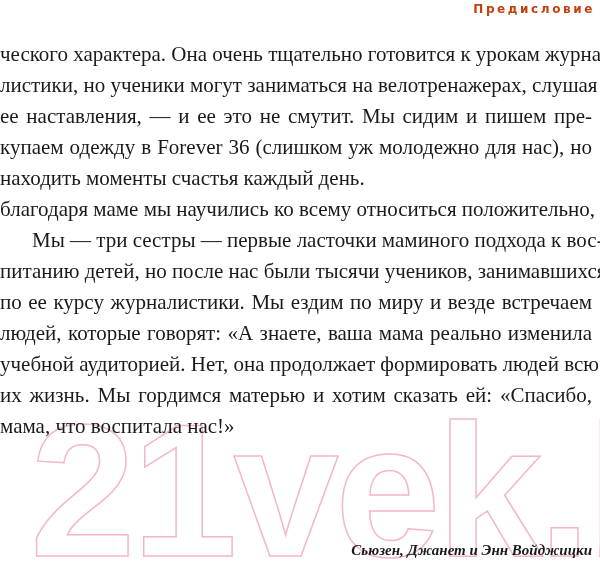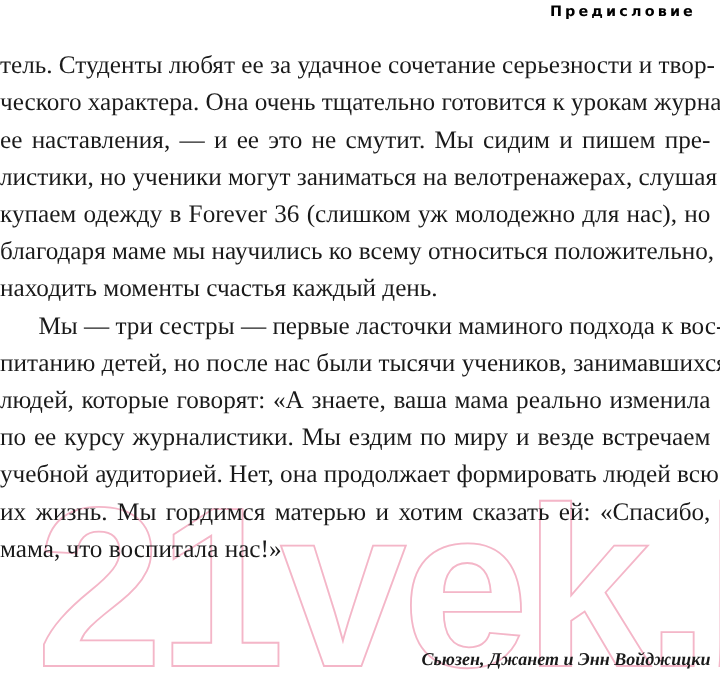--- a/index.html
+++ b/index.html
@@ -1,20 +1,20 @@
 <!DOCTYPE html>
 <html><head>
 <meta charset="utf-8">
 <style>
   html, body { margin: 0; padding: 0; background: #ffffff; }
   body { width: 600px; height: 574px; overflow: hidden; position: relative; }
   .header {
-    position: absolute; top: 2px; right: 20px;
+    position: absolute; top: 2px; right: 5px;
     font-family: "DejaVu Sans", sans-serif; font-weight: bold;
-    font-size: 12px; letter-spacing: 2.6px; color: #000000;
+    font-size: 12px; letter-spacing: 2.6px; color: #c2410c;
   }
   .page {
     position: absolute; left: 0; top: 39px; width: 592px;
     font-family: "Liberation Serif", serif; font-size: 21px;
     line-height: 31px; color: #1a1a1a; text-align: justify;
     hyphens: manual;
   }
   .page p { margin: 0; text-indent: 32px; }
   .line { display: block; text-align: justify; text-align-last: justify; white-space: nowrap; }
   .line.last { text-align-last: left; }
@@ -33,32 +33,31 @@
 </style>
 </head>
 <body>
 
 <div class="header">Предисловие</div>
 
 <div class="watermark">21vek.by</div>
 
 <div class="page">
   <p>
-    <span class="line" style="text-indent:0">тель. Студенты любят ее за удачное сочетание серьезности и твор-</span>
     <span class="line" style="text-indent:0">ческого характера. Она очень тщательно готовится к урокам журна-</span>
+    <span class="line" style="text-indent:0">листики, но ученики могут заниматься на велотренажерах, слушая</span>
     <span class="line" style="text-indent:0">ее наставления, — и ее это не смутит. Мы сидим и пишем пре-</span>
-    <span class="line" style="text-indent:0">листики, но ученики могут заниматься на велотренажерах, слушая</span>
     <span class="line" style="text-indent:0">купаем одежду в Forever 36 (слишком уж молодежно для нас), но</span>
+    <span class="line last" style="text-indent:0">находить моменты счастья каждый день.</span>
     <span class="line" style="text-indent:0">благодаря маме мы научились ко всему относиться положительно,</span>
-    <span class="line last" style="text-indent:0">находить моменты счастья каждый день.</span>
   </p>
   <p>
     <span class="line">Мы — три сестры — первые ласточки маминого подхода к вос-</span>
     <span class="line" style="text-indent:0">питанию детей, но после нас были тысячи учеников, занимавшихся</span>
+    <span class="line" style="text-indent:0">по ее курсу журналистики. Мы ездим по миру и везде встречаем</span>
     <span class="line" style="text-indent:0">людей, которые говорят: «А знаете, ваша мама реально изменила</span>
-    <span class="line" style="text-indent:0">по ее курсу журналистики. Мы ездим по миру и везде встречаем</span>
     <span class="line" style="text-indent:0">учебной аудиторией. Нет, она продолжает формировать людей всю</span>
     <span class="line" style="text-indent:0">их жизнь. Мы гордимся матерью и хотим сказать ей: «Спасибо,</span>
     <span class="line last" style="text-indent:0">мама, что воспитала нас!»</span>
   </p>
 </div>
 
 <div class="signature">Сьюзен, Джанет и Энн Войджицки</div>
 
 </body></html>

